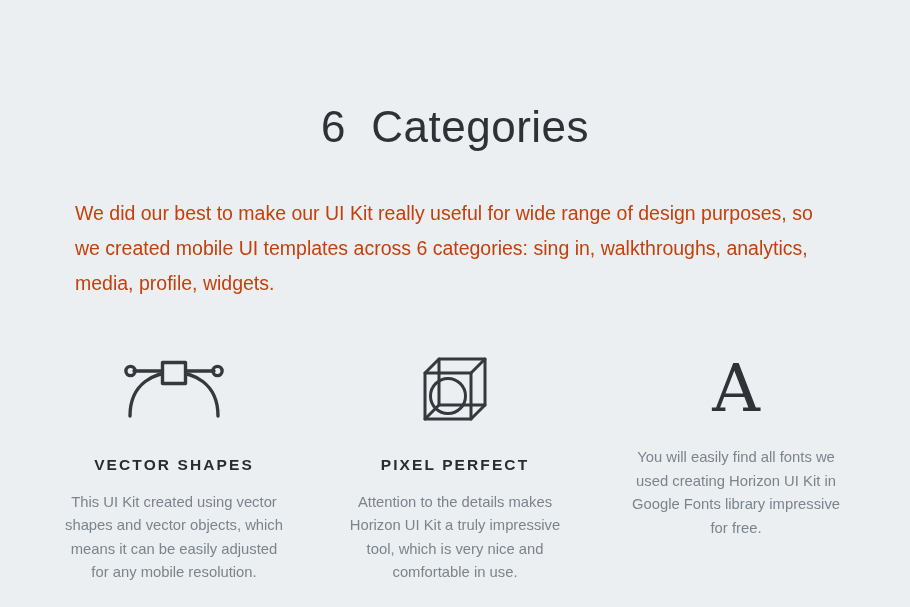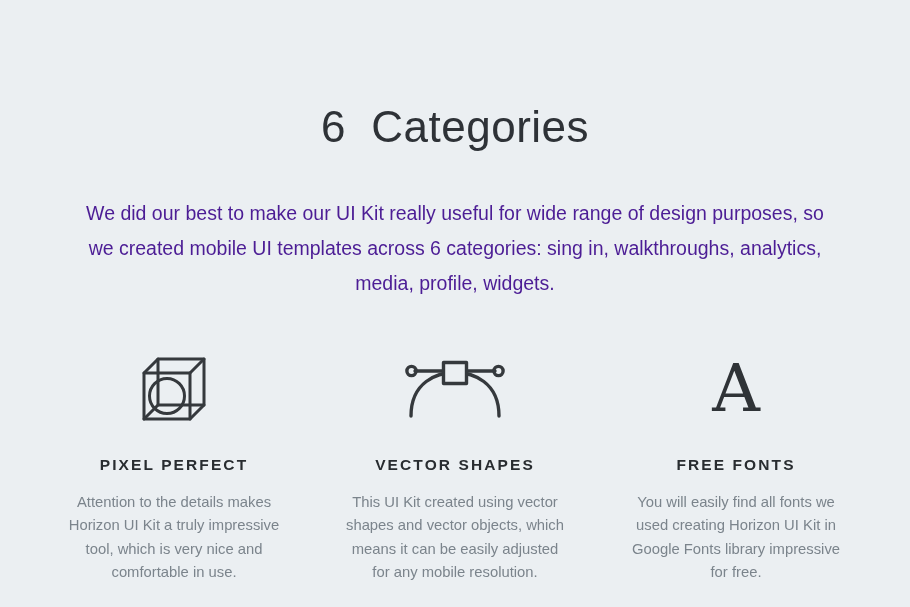--- a/index.html
+++ b/index.html
@@ -40,24 +40,23 @@
     white-space: pre;
   }
 
   
   .section-intro {
     position: absolute;
     top: 148px;
     left: 50%;
     transform: translateX(-50%);
     width: 760px;
-    text-align: center;
     font-size: 19.5px;
     font-weight: 400;
-    color: #4c1d95;
+    color: #c2410c;
     line-height: 35px;
     margin: 0;
   }
 
   
   .features {
     position: absolute;
     top: 300px;
     left: 0;
     width: 910px;
@@ -118,40 +117,20 @@
 <div class="page">
 
   <h1 class="section-title">6  Categories</h1>
 
   <p class="section-intro">We did our best to make our UI Kit really useful for wide range of design purposes, so we created mobile UI templates across 6 categories: sing in, walkthroughs, analytics, media, profile, widgets.</p>
 
   <div class="features">
 
     <div class="feature-col">
       <div class="feature-icon">
-        <svg width="66" height="66" viewBox="0 0 66 66" fill="none" stroke="#35393d" stroke-width="3" stroke-linecap="round" stroke-linejoin="round">
-
-          <rect x="17" y="3" width="46" height="46"></rect>
-
-          <line x1="3" y1="17" x2="17" y2="3"></line>
-          <line x1="49" y1="17" x2="63" y2="3"></line>
-          <line x1="3" y1="63" x2="17" y2="49"></line>
-          <line x1="49" y1="63" x2="63" y2="49"></line>
-
-          <rect x="3" y="17" width="46" height="46"></rect>
-
-          <circle cx="26" cy="40" r="17.5"></circle>
-        </svg>
-      </div>
-      <div class="feature-title">PIXEL PERFECT</div>
-      <div class="feature-desc">Attention to the details makes Horizon UI Kit a truly impressive tool, which is very nice and comfortable in use.</div>
-    </div>
-
-    <div class="feature-col">
-      <div class="feature-icon">
         <svg width="100" height="58" viewBox="0 0 100 58" fill="none" stroke="#35393d" stroke-width="3.4" stroke-linecap="round" stroke-linejoin="round">
 
           <line x1="10" y1="11" x2="38" y2="11"></line>
 
           <line x1="62" y1="11" x2="90" y2="11"></line>
 
           <circle cx="6.5" cy="11" r="4.6"></circle>
 
           <circle cx="93.5" cy="11" r="4.6"></circle>
 
@@ -159,20 +138,39 @@
 
           <rect x="38.5" y="2.5" width="23" height="21" fill="#ebeff2"></rect>
         </svg>
       </div>
       <div class="feature-title">VECTOR SHAPES</div>
       <div class="feature-desc">This UI Kit created using vector shapes and vector objects, which means it can be easily adjusted for any mobile resolution.</div>
     </div>
 
     <div class="feature-col">
       <div class="feature-icon">
+        <svg width="66" height="66" viewBox="0 0 66 66" fill="none" stroke="#35393d" stroke-width="3" stroke-linecap="round" stroke-linejoin="round">
+
+          <rect x="17" y="3" width="46" height="46"></rect>
+
+          <line x1="3" y1="17" x2="17" y2="3"></line>
+          <line x1="49" y1="17" x2="63" y2="3"></line>
+          <line x1="3" y1="63" x2="17" y2="49"></line>
+          <line x1="49" y1="63" x2="63" y2="49"></line>
+
+          <rect x="3" y="17" width="46" height="46"></rect>
+
+          <circle cx="26" cy="40" r="17.5"></circle>
+        </svg>
+      </div>
+      <div class="feature-title">PIXEL PERFECT</div>
+      <div class="feature-desc">Attention to the details makes Horizon UI Kit a truly impressive tool, which is very nice and comfortable in use.</div>
+    </div>
+
+    <div class="feature-col">
+      <div class="feature-icon">
         <span class="glyph-letter">A</span>
       </div>
-      <div class="feature-title">FREE FONTS</div>
       <div class="feature-desc">You will easily find all fonts we used creating Horizon UI Kit in Google Fonts library impressive for free.</div>
     </div>
 
   </div>
 </div>
 
 </body></html>

